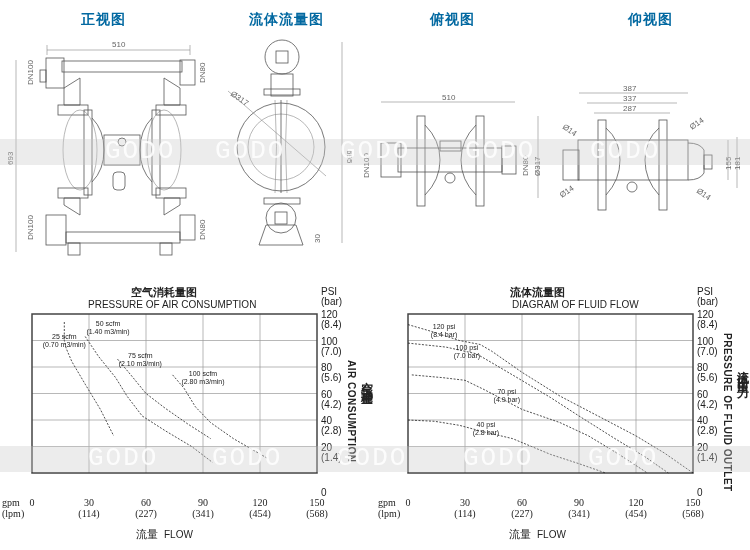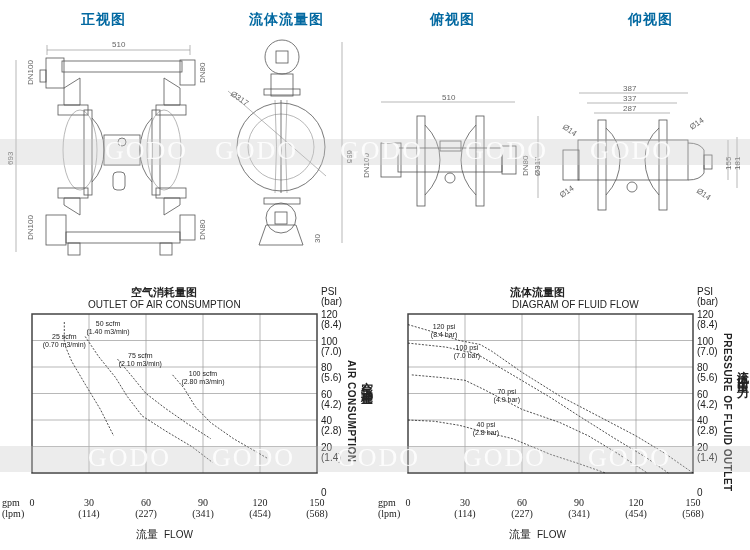--- a/index.html
+++ b/index.html
@@ -12,21 +12,21 @@
   .chart-title-cn{position:absolute;font-size:11px;font-weight:bold;font-family:Liberation Mono, monospace;}
   .chart-title-en{position:absolute;font-size:10px;font-family:"Liberation Sans",sans-serif;}
   .tick{position:absolute;font-size:10px;line-height:11px;text-align:center;font-family:Liberation Serif, serif;}
   .ytick{position:absolute;font-size:10px;line-height:10px;font-family:"Liberation Sans",sans-serif;}
   .vert-en{position:absolute;writing-mode:vertical-rl;font-size:10px;font-weight:bold;font-family:"Liberation Sans",sans-serif;letter-spacing:0.5px;}
   .vert-cn{position:absolute;writing-mode:vertical-rl;font-size:12px;font-weight:bold;font-family:"DejaVu Sans",sans-serif;letter-spacing:3px;}
   .flow-label{position:absolute;font-size:11px;font-family:"DejaVu Sans",sans-serif;}
   .flow-label .en{font-family:"Liberation Sans",sans-serif;font-size:10px;margin-left:6px;}
   .curve-label{font-family:"Liberation Sans",sans-serif;font-size:7px;fill:#222;}
   .wm-band{position:absolute;left:0;width:750px;height:26px;background:rgba(200,200,200,0.35);}
-  .wm-text{position:absolute;font-family:Liberation Serif, serif;font-size:26px;color:rgba(255,255,255,0.85);letter-spacing:2px;}
+  .wm-text{position:absolute;font-family:Liberation Mono, monospace;font-size:26px;color:rgba(255,255,255,0.85);letter-spacing:2px;}
 </style>
 </head>
 <body>
 
 <div class="view-title" style="left:81px;top:11px;">正视图</div>
 <div class="view-title" style="left:249px;top:11px;">流体流量图</div>
 <div class="view-title" style="left:430px;top:11px;">俯视图</div>
 <div class="view-title" style="left:628px;top:11px;">仰视图</div>
 
 <svg width="750" height="270">
@@ -138,21 +138,21 @@
 </svg>
 
 <div class="wm-band" style="top:139px;"></div>
 <div class="wm-text" style="left:105px;top:136px;">GODO</div>
 <div class="wm-text" style="left:215px;top:136px;">GODO</div>
 <div class="wm-text" style="left:340px;top:136px;">GODO</div>
 <div class="wm-text" style="left:465px;top:136px;">GODO</div>
 <div class="wm-text" style="left:590px;top:136px;">GODO</div>
 
 <div class="chart-title-cn" style="left:131px;top:285px;">空气消耗量图</div>
-<div class="chart-title-en" style="left:88px;top:299px;">OUTLET OF AIR CONSUMPTION</div>
+<div class="chart-title-en" style="left:88px;top:299px;">PRESSURE OF AIR CONSUMPTION</div>
 
 <div class="chart-title-cn" style="left:510px;top:285px;">流体流量图</div>
 <div class="chart-title-en" style="left:476px;top:299px;margin-left:36px;">DIAGRAM OF FLUID FLOW</div>
 
 <svg id="charts-svg" width="750" height="550">
     <line x1="89" y1="314" x2="89" y2="473" stroke="#999" stroke-width="0.7"></line>
     <line x1="146" y1="314" x2="146" y2="473" stroke="#999" stroke-width="0.7"></line>
     <line x1="203" y1="314" x2="203" y2="473" stroke="#999" stroke-width="0.7"></line>
     <line x1="260" y1="314" x2="260" y2="473" stroke="#999" stroke-width="0.7"></line>
     <line x1="32" y1="446.5" x2="317" y2="446.5" stroke="#999" stroke-width="0.7"></line>

